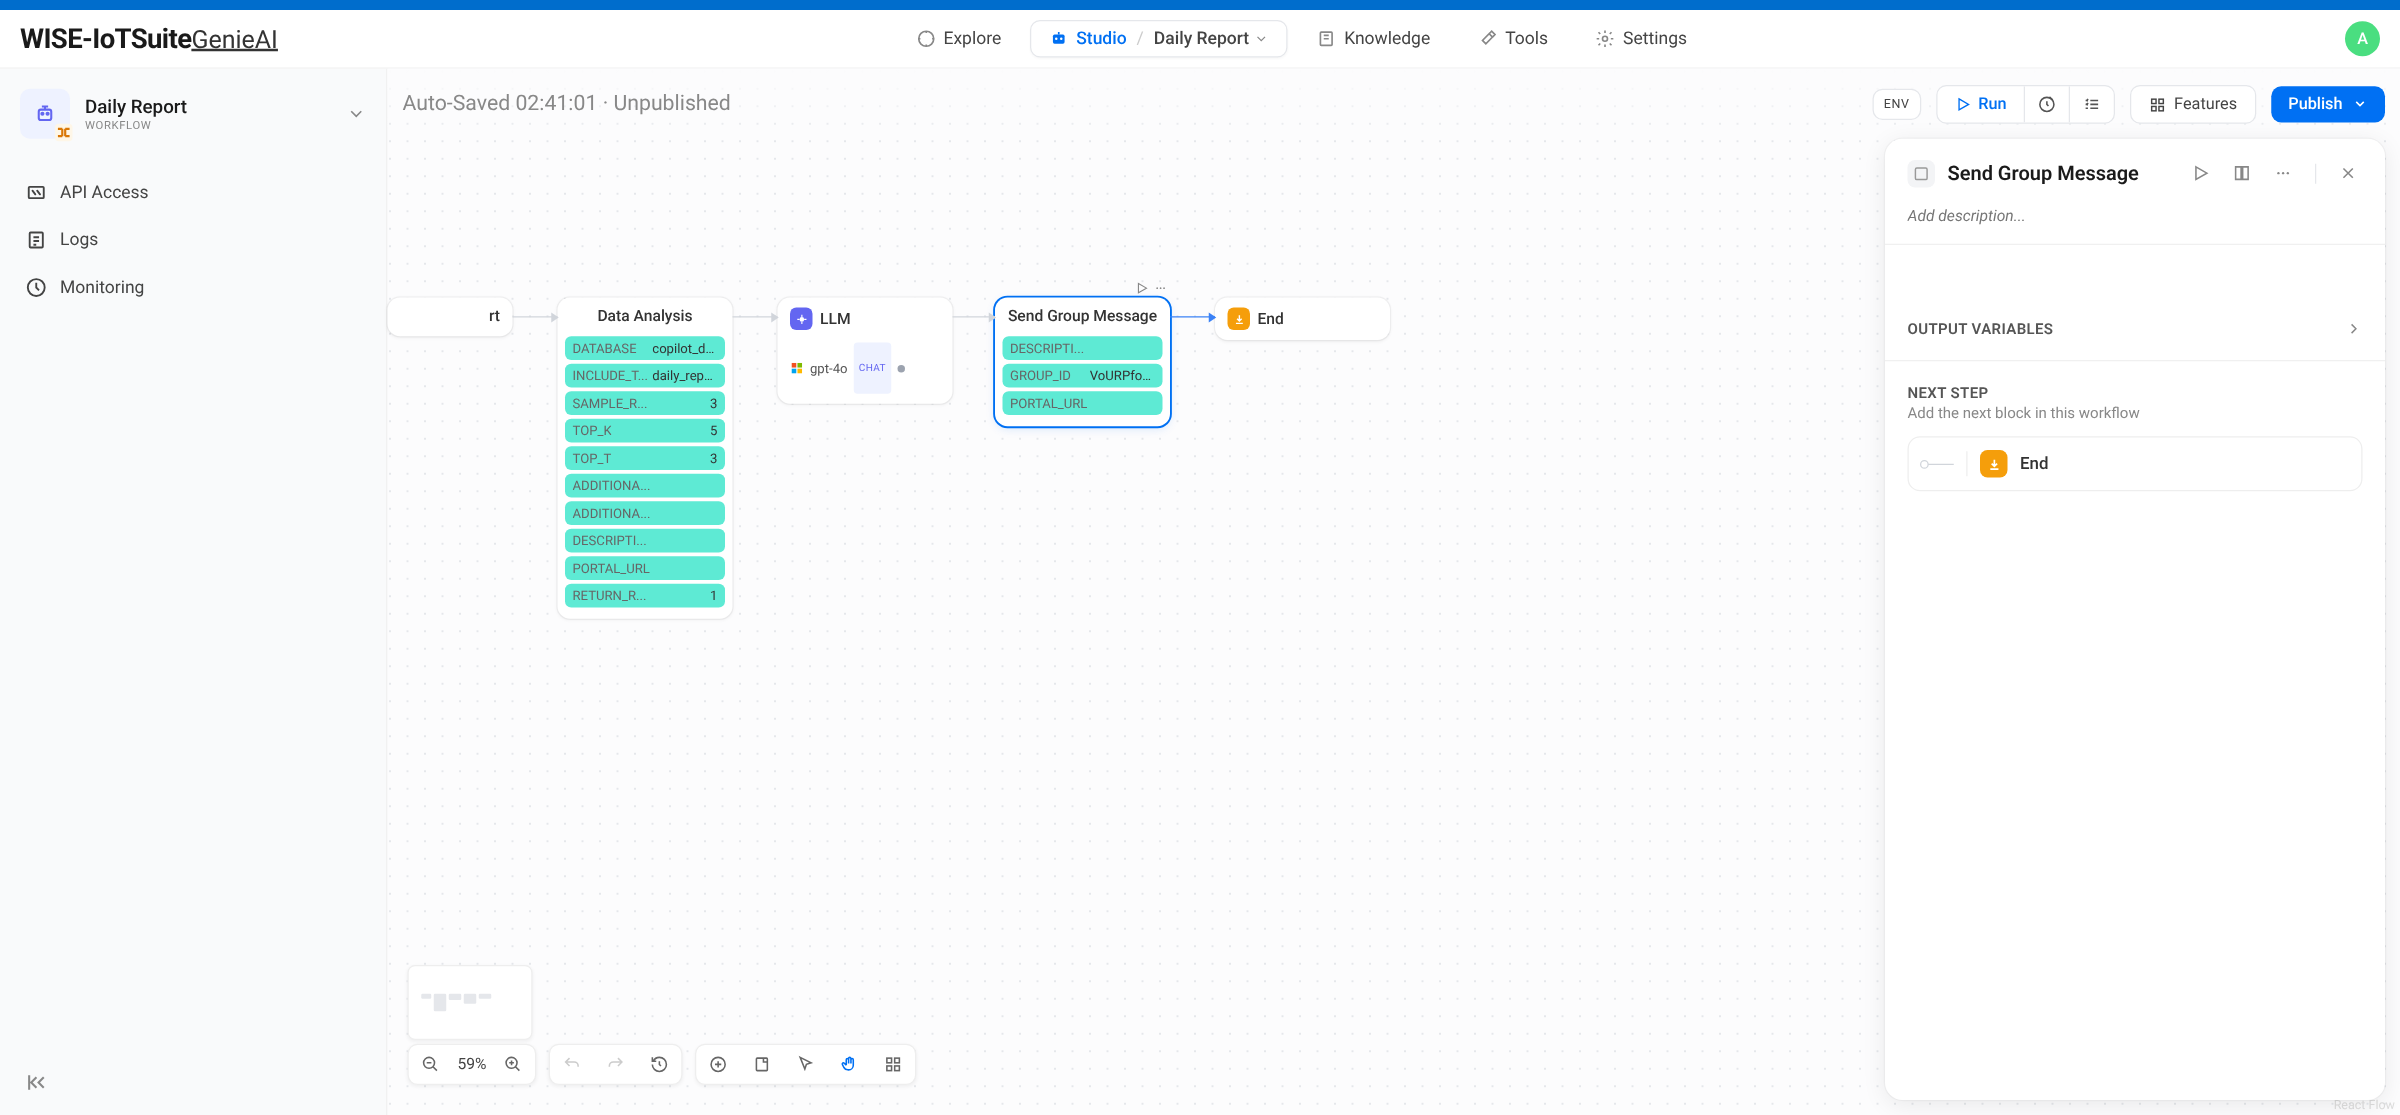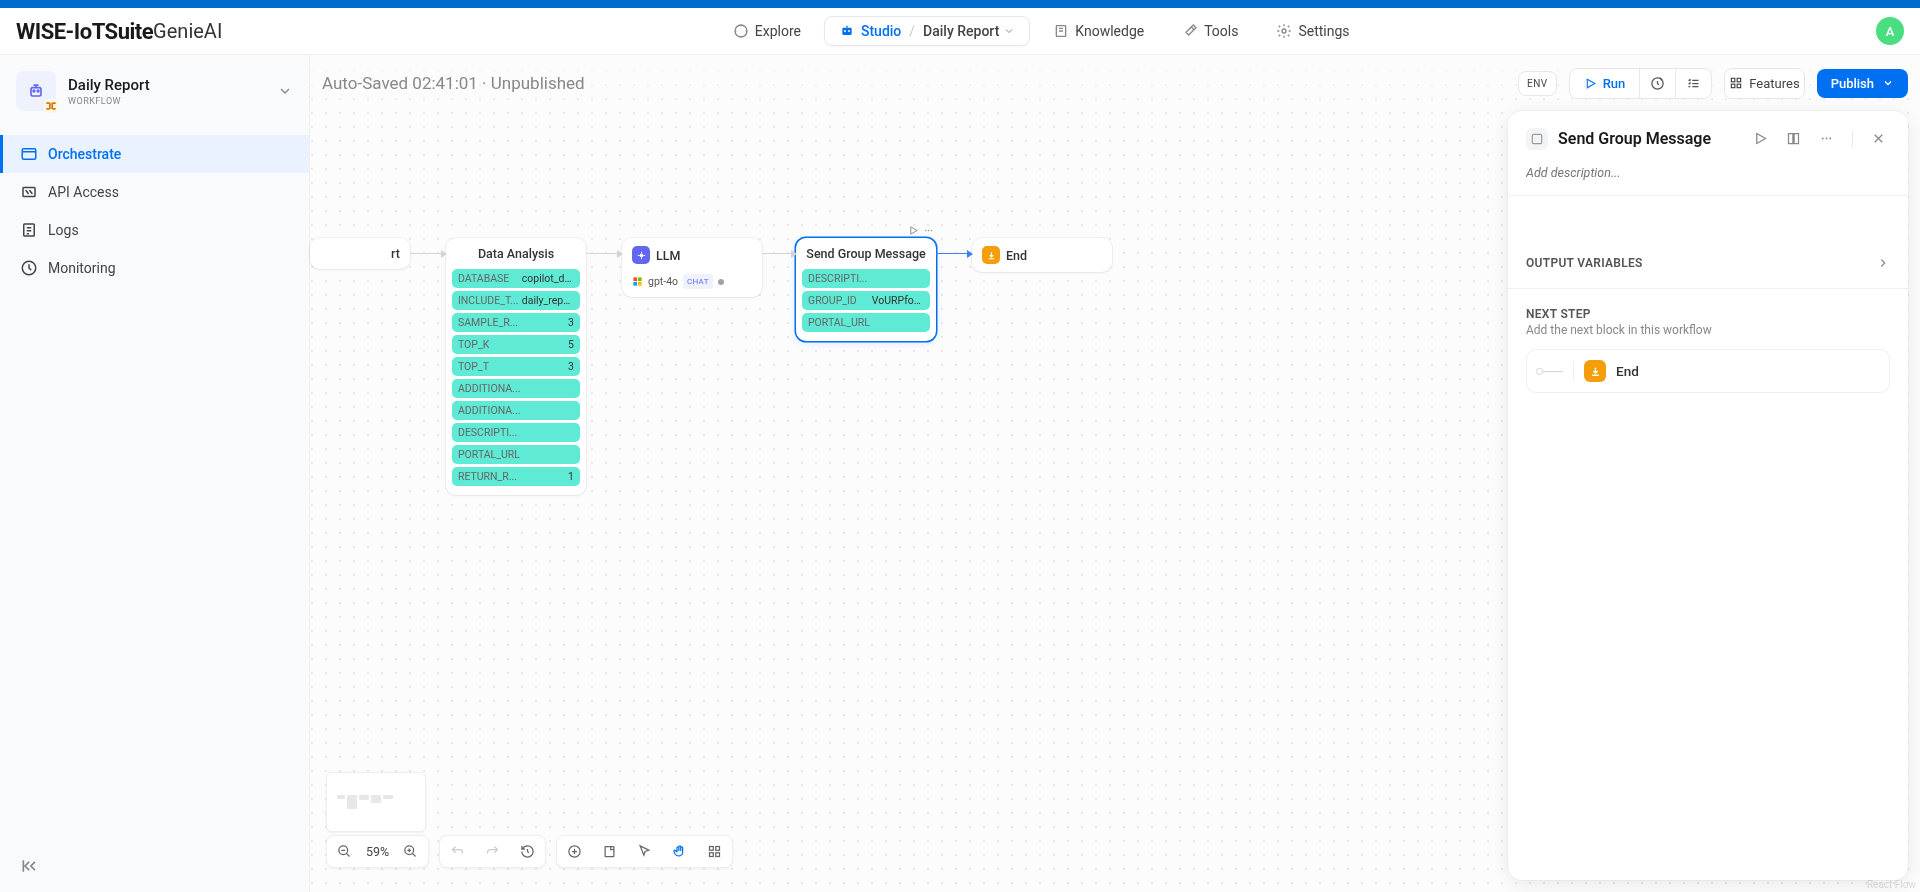--- a/index.html
+++ b/index.html
@@ -3,21 +3,21 @@
 <meta charset="utf-8">
 <style>
 * { box-sizing: border-box; margin: 0; padding: 0; font-family: -apple-system, BlinkMacSystemFont, "Segoe UI", Roboto, sans-serif; }
 html, body { width: 100%; height: 100%; overflow: hidden; }
 body { background: #fff; }
 
 .topbar-blue { height: 8px; background: #006dcc; }
 
 .header { height: 47px; display: flex; align-items: center; padding: 0 16px; border-bottom: 1px solid #f0f0f0; }
 .brand { font-size: 22px; font-weight: 700; color: #1a1a1a; letter-spacing: -0.5px; }
-.brand-sub { font-size: 20px; color: #333; font-weight: 400; }
+.brand-sub { font-size: 20px; color: #333; font-weight: 400; text-decoration: underline; }
 .header-spacer { flex: 1; }
 .nav-tabs { display: flex; align-items: center; gap: 8px; }
 .nav-item { display: flex; align-items: center; gap: 6px; padding: 6px 14px; border-radius: 8px; font-size: 14px; color: #444; cursor: pointer; border: 1px solid transparent; }
 .nav-item.active { border-color: #e5e7eb; background: #fff; box-shadow: 0 1px 2px rgba(0,0,0,0.03); }
 .nav-item .icon { width: 16px; height: 16px; display: inline-flex; align-items: center; justify-content: center; }
 .nav-studio { color: #0070f3; font-weight: 500; }
 .nav-slash { color: #ccc; margin: 0 2px; }
 .nav-bc { color: #444; font-weight: 500; display: flex; align-items: center; gap: 4px;}
 .avatar { width: 28px; height: 28px; border-radius: 50%; background: #4ade80; color: #fff; display: flex; align-items: center; justify-content: center; font-size: 13px; font-weight: 500; margin-left: 16px;}
 
@@ -41,37 +41,37 @@
 .canvas-area { flex: 1; position: relative; background-color: #fcfcfd; background-image: radial-gradient(#e5e7eb 1px, transparent 1px); background-size: 14px 14px; background-position: -5px -5px; }
 
 .canvas-header { position: absolute; top: 0; left: 0; right: 0; height: 56px; display: flex; align-items: center; padding: 0 12px; z-index: 5; background: linear-gradient(#fcfcfd, #fcfcfd00);}
 .status-txt { font-size: 17px; color: #888; }
 .canvas-header-spacer { flex: 1; }
 .env-btn { border: 1px solid #e5e7eb; border-radius: 8px; padding: 6px 8px; font-size: 10px; color:#444; letter-spacing:0.5px; background:#fff; cursor:pointer;}
 .run-group { display: flex; border: 1px solid #e5e7eb; border-radius: 8px; background:#fff; margin-left:12px; overflow:hidden;}
 .run-btn { display: flex; align-items: center; gap: 6px; padding: 7px 14px; color: #0070f3; font-size: 13px; font-weight:500; cursor:pointer; border-right:1px solid #e5e7eb;}
 .run-icon-btn { padding: 7px 10px; color:#555; cursor:pointer; display:flex; align-items:center; border-right:1px solid #e5e7eb;}
 .run-icon-btn:last-child { border-right: none; }
-.features-btn { border: 1px solid #e5e7eb; border-radius: 8px; padding: 7px 4px; font-size: 13px; color:#444; background:#fff; cursor:pointer; display:flex; align-items:flex-start; gap:6px; margin-left:12px;}
+.features-btn { border: 1px solid #e5e7eb; border-radius: 8px; padding: 7px 14px; font-size: 13px; color:#444; background:#fff; cursor:pointer; display:flex; align-items:flex-end; gap:6px; margin-left:12px;}
 .publish-btn { background: #0070f3; color: #fff; border-radius: 8px; padding: 7px 14px; font-size: 13px; font-weight:500; cursor:pointer; display:flex; align-items:center; gap:8px; margin-left:12px;}
 
 .node { position: absolute; background: #fff; border-radius: 10px; box-shadow: 0 1px 3px rgba(0,0,0,0.06), 0 0 0 1px rgba(0,0,0,0.04); font-size: 12px; }
 .node.selected { box-shadow: 0 0 0 1.5px #0070f3, 0 2px 8px rgba(0,112,243,0.15); }
 .node-header { display:flex; align-items:center; gap:6px; padding: 8px 10px; font-weight:500; font-size:12.5px; color:#333;}
 .node-icon { width:18px; height:18px; border-radius:5px; display:flex; align-items:center; justify-content:center; flex-shrink:0;}
 .node-icon.indigo { background:#6366f1; }
 .node-icon.orange { background:#f59e0b; }
 .node-icon svg { width:11px; height:11px; }
 .node-body { padding: 0 6px 6px; }
 .node-row { display:flex; justify-content:space-between; background:#5eead4; border-radius:5px; padding:3px 6px; font-size:10.5px; color:#555; margin-bottom:3px; overflow:hidden;}
 .node-row-k { color:#666; white-space:nowrap; overflow:hidden; text-overflow:ellipsis; max-width:60%;}
 .node-row-v { color:#333; white-space:nowrap; overflow:hidden; text-overflow:ellipsis; max-width:45%; text-align:right;}
 .llm-model-row { display:flex; align-items:center; gap:5px; padding: 2px 10px 8px; font-size:10.5px; color:#555;}
 .model-logo { width:11px; height:11px; display:inline-flex;}
-.chat-badge { font-size:8px; background:#eef2ff; color:#6366f1; padding:3px 4px; border-radius:3px; letter-spacing:0.3px;}
+.chat-badge { font-size:8px; background:#eef2ff; color:#6366f1; padding:16px 4px; border-radius:3px; letter-spacing:0.3px;}
 .conn-dot { width:6px; height:6px; background:#9ca3af; border-radius:50%; display:inline-block;}
 
 .connector { position:absolute; border-top: 1.5px solid #d1d5db; z-index:1;}
 .connector::after { content:''; position:absolute; right:-1px; top:-4px; width:0; height:0; border-left:6px solid #d1d5db; border-top:4px solid transparent; border-bottom:4px solid transparent;}
 .connector.blue { border-color:#3b82f6; } .connector.blue::after { border-left-color:#3b82f6; }
 
 .node-hover-ctrls { position:absolute; display:flex; gap:4px; font-size:11px; color:#888;}
 
 .minimap { position:absolute; left:16px; bottom:60px; width:100px; height:60px; background:#fff; border:1px solid #eee; border-radius:6px; padding:4px; box-shadow: 0 1px 3px rgba(0,0,0,0.05);}
 .minimap-content { display:flex; gap:2px; align-items:flex-start; padding-top:18px; padding-left:6px;}
@@ -195,29 +195,20 @@
         <div class="app-name">Daily Report</div>
         <div class="app-type-badge">WORKFLOW</div>
       </div>
       <span class="app-chevron">
         <svg width="16" height="16" viewBox="0 0 24 24" fill="none" stroke="currentColor" stroke-width="2">
             <path d="M6 9l6 6 6-6"></path>
           </svg>
       </span>
     </div>
     <div class="side-nav">
-      <div class="side-item active">
-        <span class="icon">
-            <svg viewBox="0 0 24 24" fill="none" stroke="currentColor" stroke-width="2">
-              <rect x="3" y="5" width="18" height="14" rx="2"></rect>
-              <path d="M3 9h18"></path>
-            </svg>
-          </span>
-        <span>Orchestrate</span>
-      </div>
       <div class="side-item">
         <span class="icon">
             <svg viewBox="0 0 24 24" fill="none" stroke="currentColor" stroke-width="2">
               <rect x="4" y="6" width="16" height="12" rx="1"></rect>
               <path d="M8 10l3 4M13 10l3 4" stroke-linecap="round"></path>
             </svg>
           </span>
         <span>API Access</span>
       </div>
       <div class="side-item">

